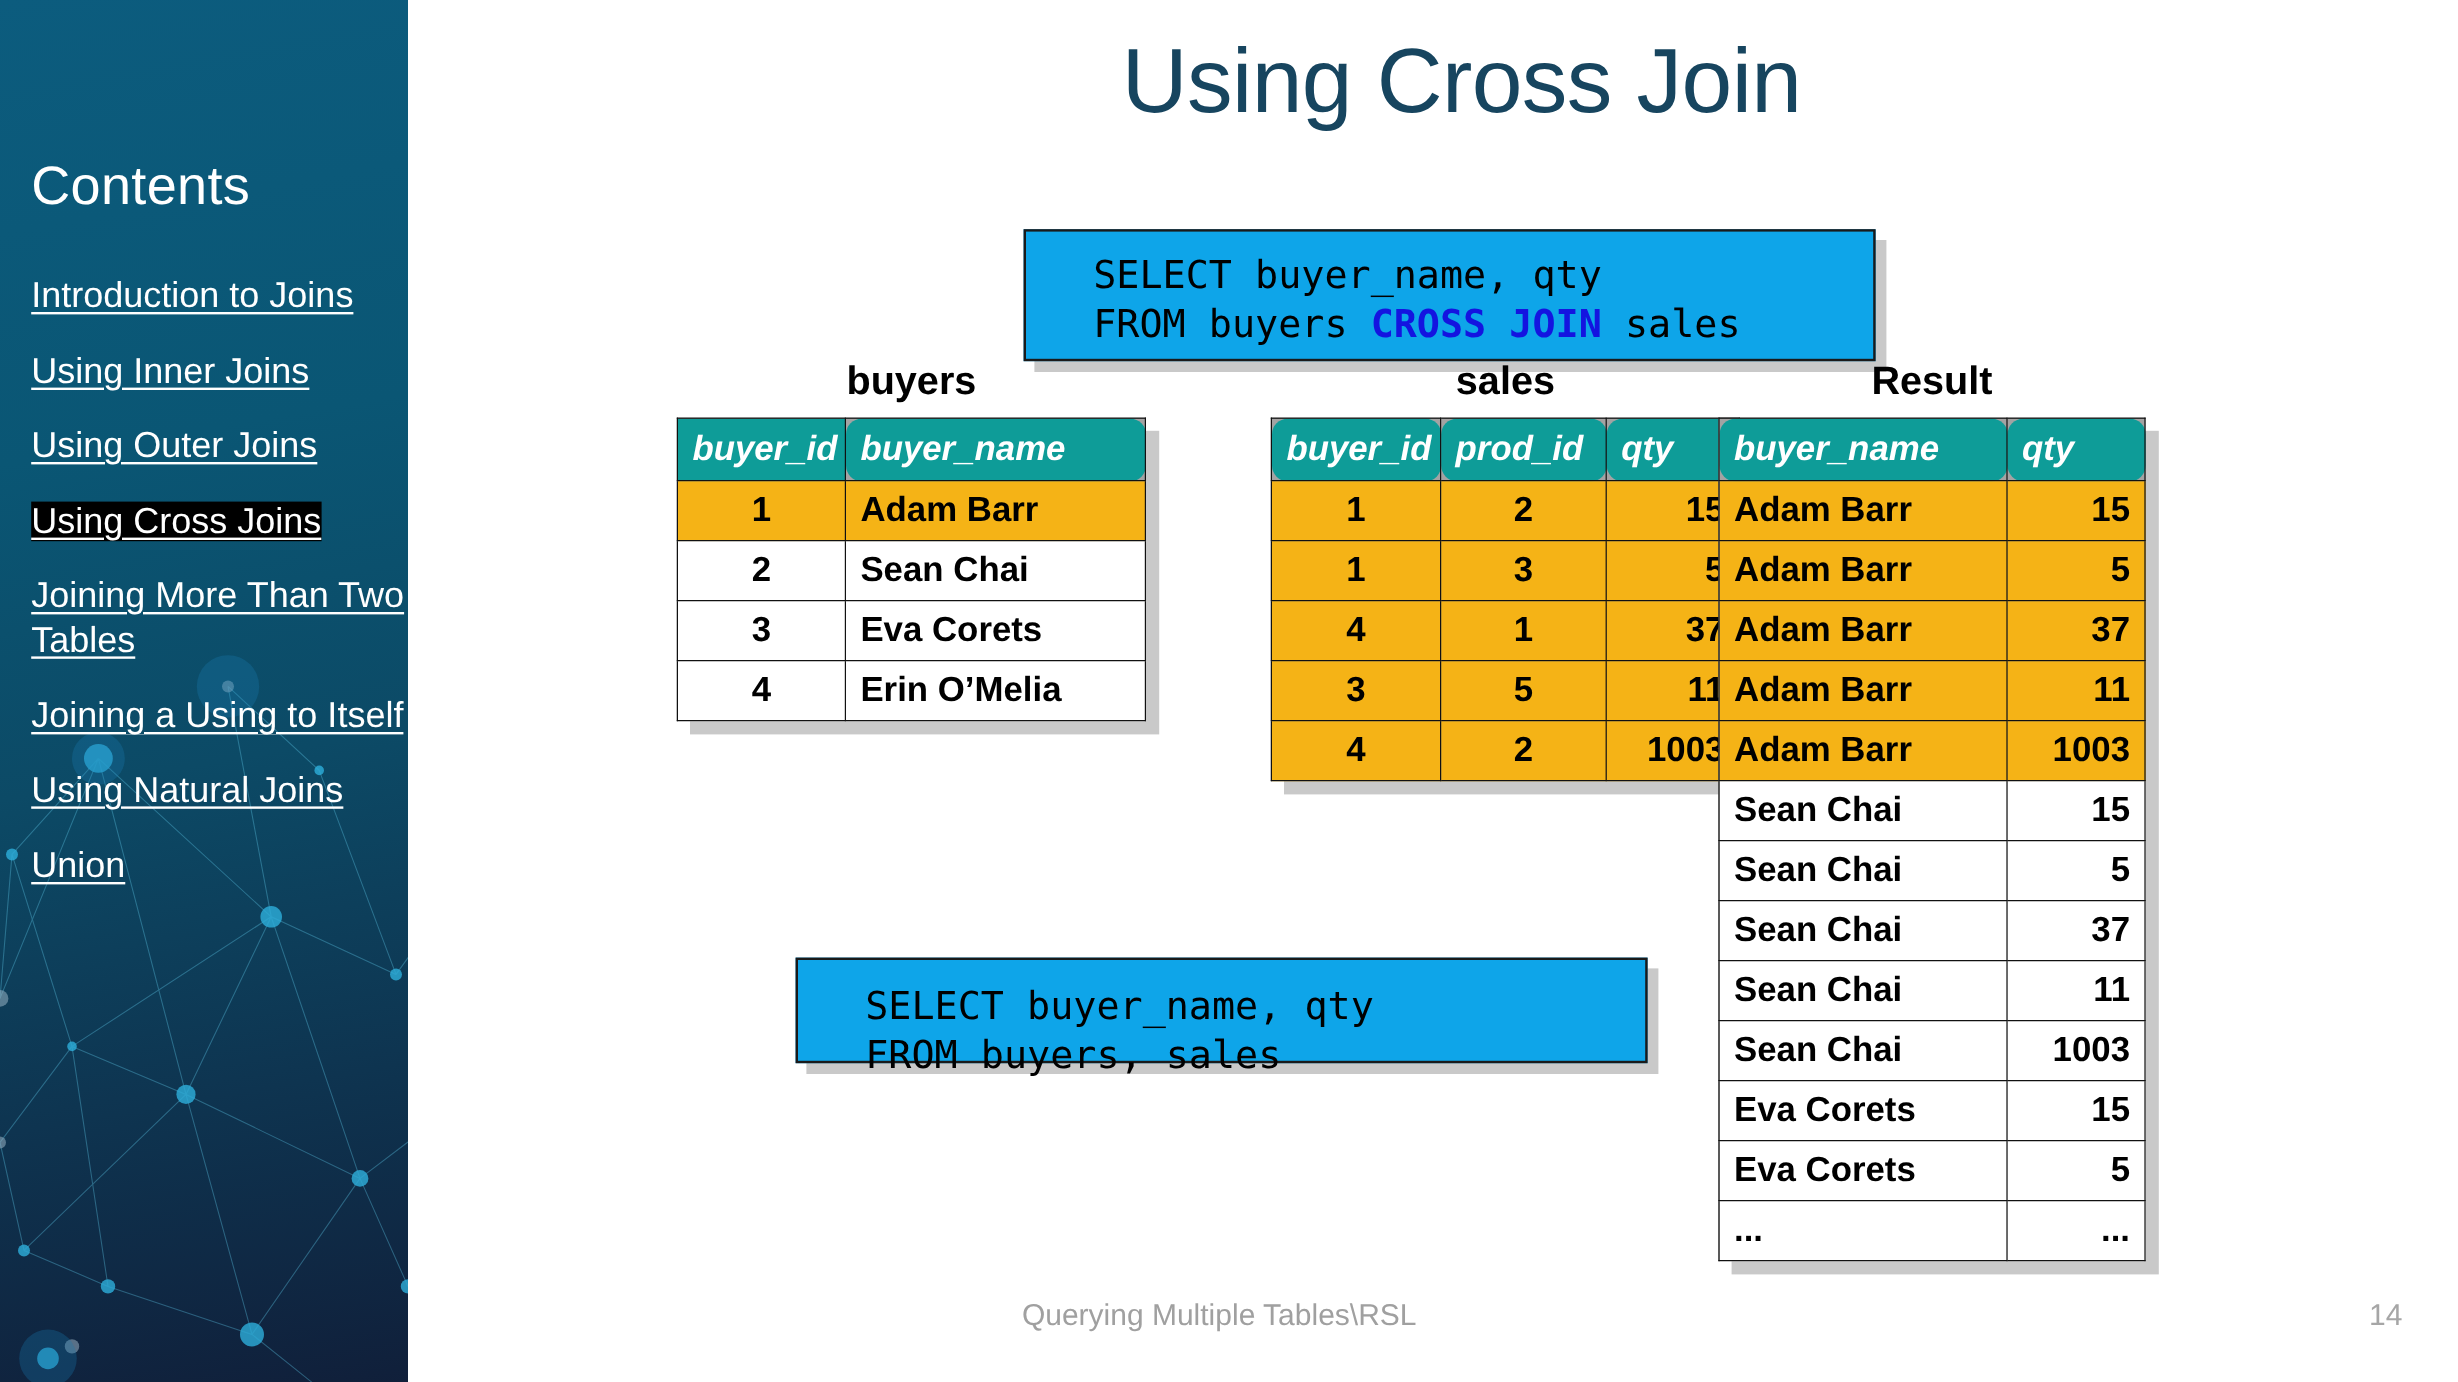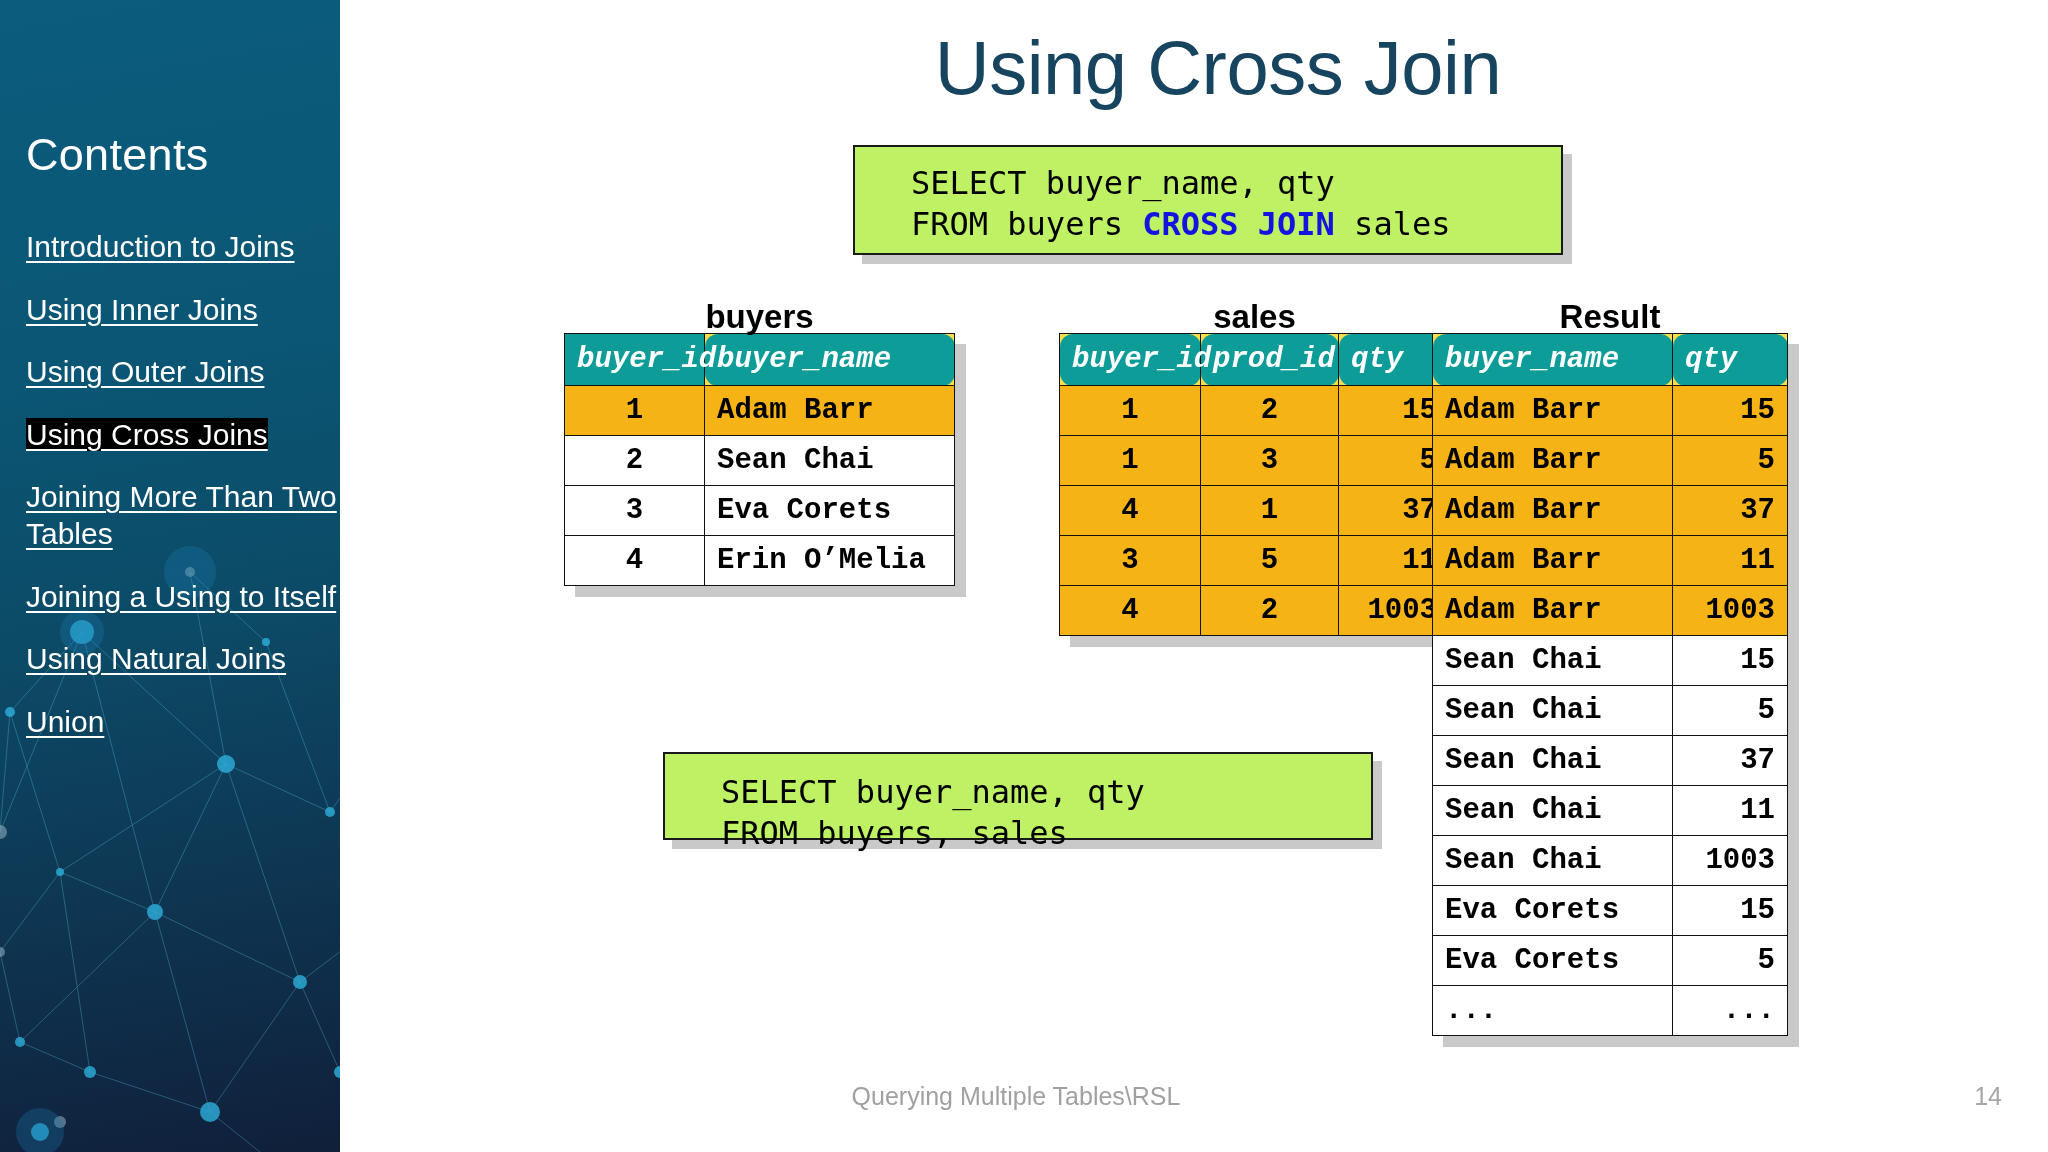--- a/index.html
+++ b/index.html
@@ -42,47 +42,47 @@
 
   #slide-title{
     position:absolute;left:0;top:28px;width:1682px;text-align:center;
     color:#17455f;font-size:76px;font-weight:400;line-height:1.05;
     letter-spacing:-.5px;
     padding-left:11px;
   }
 
   
   .codebox{
-    position:absolute;background:#bef264;border:2px solid #1a1a1a;
+    position:absolute;background:#0ea5e9;border:2px solid #1a1a1a;
     box-shadow:9px 9px 0 0 #c9c9c9;
     font-family:"DejaVu Sans Mono","Liberation Mono",monospace;
     color:#000000;
     white-space:pre;
+    margin-top:46px;
   }
   #codebox-1{
     left:487px;top:145px;width:710px;height:110px;
     font-size:32px;line-height:41px;padding:16px 0 0 56px;box-sizing:border-box;
   }
   #codebox-2{
     left:297px;top:752px;width:710px;height:88px;
     font-size:32px;line-height:41px;padding:18px 0 0 56px;box-sizing:border-box;
   }
   .kw{color:#1414e0;font-weight:bold;}
 
   
   .tbl-wrap{position:absolute;}
   .tbl-caption{
     text-align:center;font-size:33px;font-weight:bold;color:#000000;
-    line-height:1;
+    margin-bottom:15px;line-height:1;
   }
   table.dt{
-    border-collapse:collapse;background:#fde047;
+    border-collapse:collapse;background:#a3a3a3;
     box-shadow:11px 11px 0 0 #c9c9c9;
     table-layout:fixed;
-    font-family:Liberation Mono, monospace;
   }
   table.dt th,table.dt td{
     border:1.6px solid #111111;
     font-size:29px;height:50px;padding:0 12px;
     line-height:1;box-sizing:border-box;
   }
   table.dt th{
     background:#0e9c98;color:#ffffff;font-style:italic;font-weight:bold;
     text-align:left;height:52px;
   }

